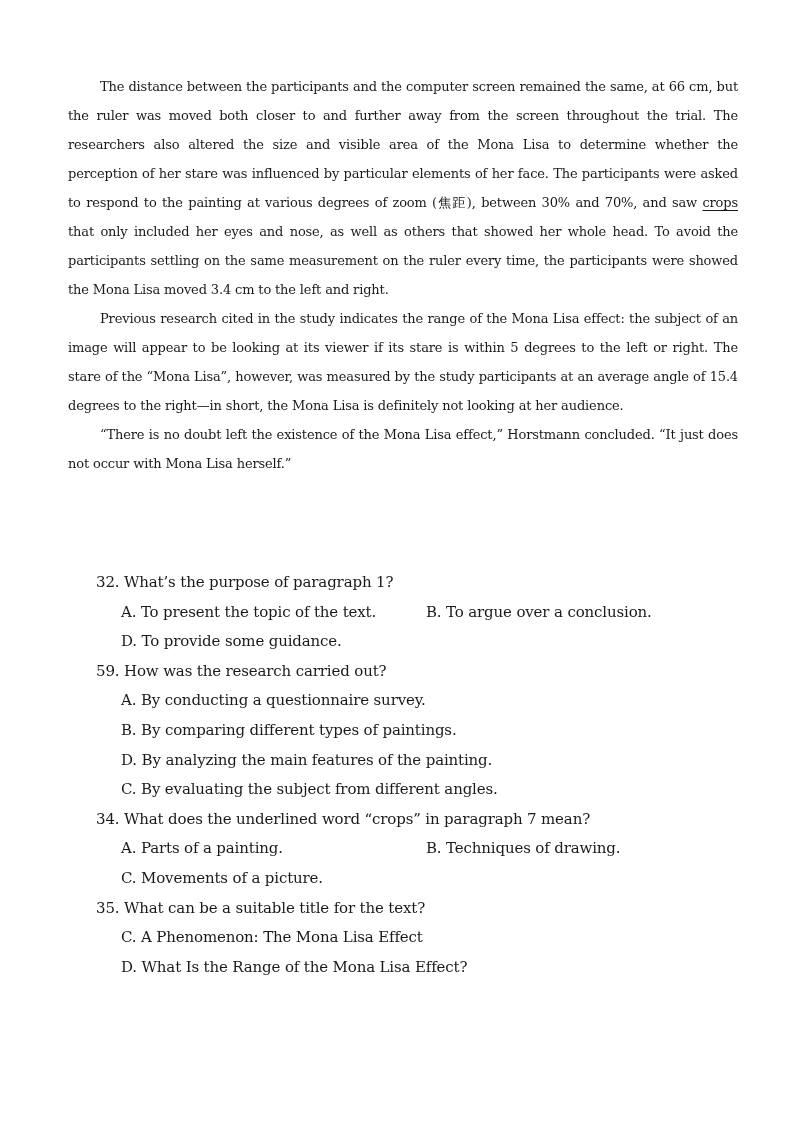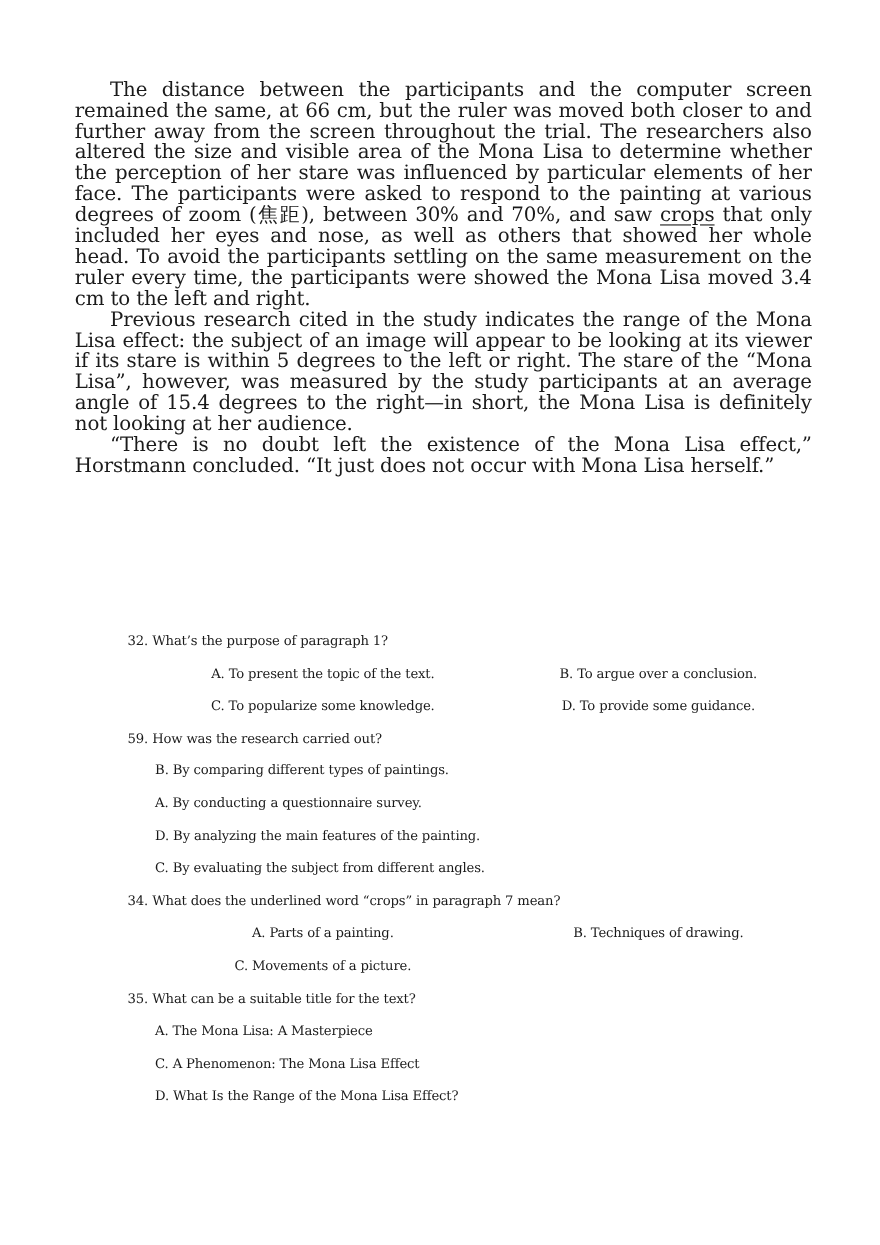--- a/index.html
+++ b/index.html
@@ -4,33 +4,33 @@
   <style>
     html, body { margin: 0; padding: 0; background: #ffffff; }
     body {
       width: 800px; height: 1132px; position: relative; overflow: hidden;
       font-family: "DejaVu Serif", "Liberation Serif", serif;
       color: #1a1a1a;
     }
     .page { position: absolute; left: 0; top: 0; width: 800px; height: 1132px; }
     .passage {
       position: absolute; left: 68px; top: 72px; width: 670px;
-      font-size: 18px; line-height: 19px; text-align: justify;
+      font-size: 13px; line-height: 29px; text-align: justify;
       letter-spacing: -0.15px;
     }
     .passage p { margin: 0; text-indent: 32px; }
     .underline { text-decoration: underline; text-underline-offset: 3px; }
     .questions {
-      position: absolute; left: 116px; top: 568px; width: 640px;
-      font-size: 12px; line-height: 29.6px; letter-spacing: -0.15px;
+      position: absolute; left: 96px; top: 568px; width: 640px;
+      font-size: 15px; line-height: 29.6px; letter-spacing: -0.15px;
     }
     .q-stem { margin: 0; }
     .opts { margin: 0; padding-left: 25px; }
     .opt-row { display: flex; }
-    .opt-row .opt { width: 305px; white-space: nowrap; text-align: center; }
+    .opt-row .opt { width: 305px; white-space: nowrap; }
     .opt-single { white-space: nowrap; }
   </style>
 </head>
 <body>
 
 <div class="page">
 
   <div class="passage">
     <p><span>The distance between the participants and the computer screen remained the same, at 66 cm, but the ruler was moved both closer to and further away from the screen throughout the trial. The researchers also altered the size and visible area of the Mona Lisa to determine whether the perception of her stare was influenced by particular elements of her face. The participants were asked to respond to the painting at various degrees of zoom (焦距), between 30% and 70%, and saw </span><span class="underline">crops</span><span> that only included her eyes and nose, as well as others that showed her whole head. To avoid the participants settling on the same measurement on the ruler every time, the participants were showed the Mona Lisa moved 3.4 cm to the left and right.</span></p>
     <p>Previous research cited in the study indicates the range of the Mona Lisa effect: the subject of an image will appear to be looking at its viewer if its stare is within 5 degrees to the left or right. The stare of the “Mona Lisa”, however, was measured by the study participants at an average angle of 15.4 degrees to the right—in short, the Mona Lisa is definitely not looking at her audience.</p>
@@ -40,31 +40,30 @@
   <div class="questions">
 
     <div class="question">
       <p class="q-stem"><span>32.</span> <span>What’s the purpose of paragraph 1?</span></p>
       <div class="opts">
         <div class="opt-row">
           <span class="opt">A. To present the topic of the text.</span>
           <span class="opt">B. To argue over a conclusion.</span>
         </div>
         <div class="opt-row">
-          <span class="opt">C. To popularize some knowledge.</span>
           <span class="opt">D. To provide some guidance.</span>
         </div>
       </div>
     </div>
 
     <div class="question">
       <p class="q-stem"><span>59.</span> <span>How was the research carried out?</span></p>
       <div class="opts">
+        <div class="opt-single">A. By conducting a questionnaire survey.</div>
         <div class="opt-single">B. By comparing different types of paintings.</div>
-        <div class="opt-single">A. By conducting a questionnaire survey.</div>
         <div class="opt-single">D. By analyzing the main features of the painting.</div>
         <div class="opt-single">C. By evaluating the subject from different angles.</div>
       </div>
     </div>
 
     <div class="question">
       <p class="q-stem"><span>34.</span> <span>What does the underlined word “crops” in paragraph 7 mean?</span></p>
       <div class="opts">
         <div class="opt-row">
           <span class="opt">A. Parts of a painting.</span>
@@ -72,20 +71,19 @@
         </div>
         <div class="opt-row">
           <span class="opt">C. Movements of a picture.</span>
         </div>
       </div>
     </div>
 
     <div class="question">
       <p class="q-stem"><span>35.</span> <span>What can be a suitable title for the text?</span></p>
       <div class="opts">
-        <div class="opt-single">A. The Mona Lisa: A Masterpiece</div>
         <div class="opt-single">C. A Phenomenon: The Mona Lisa Effect</div>
         <div class="opt-single">D. What Is the Range of the Mona Lisa Effect?</div>
       </div>
     </div>
 
   </div>
 </div>
 
 </body></html>

